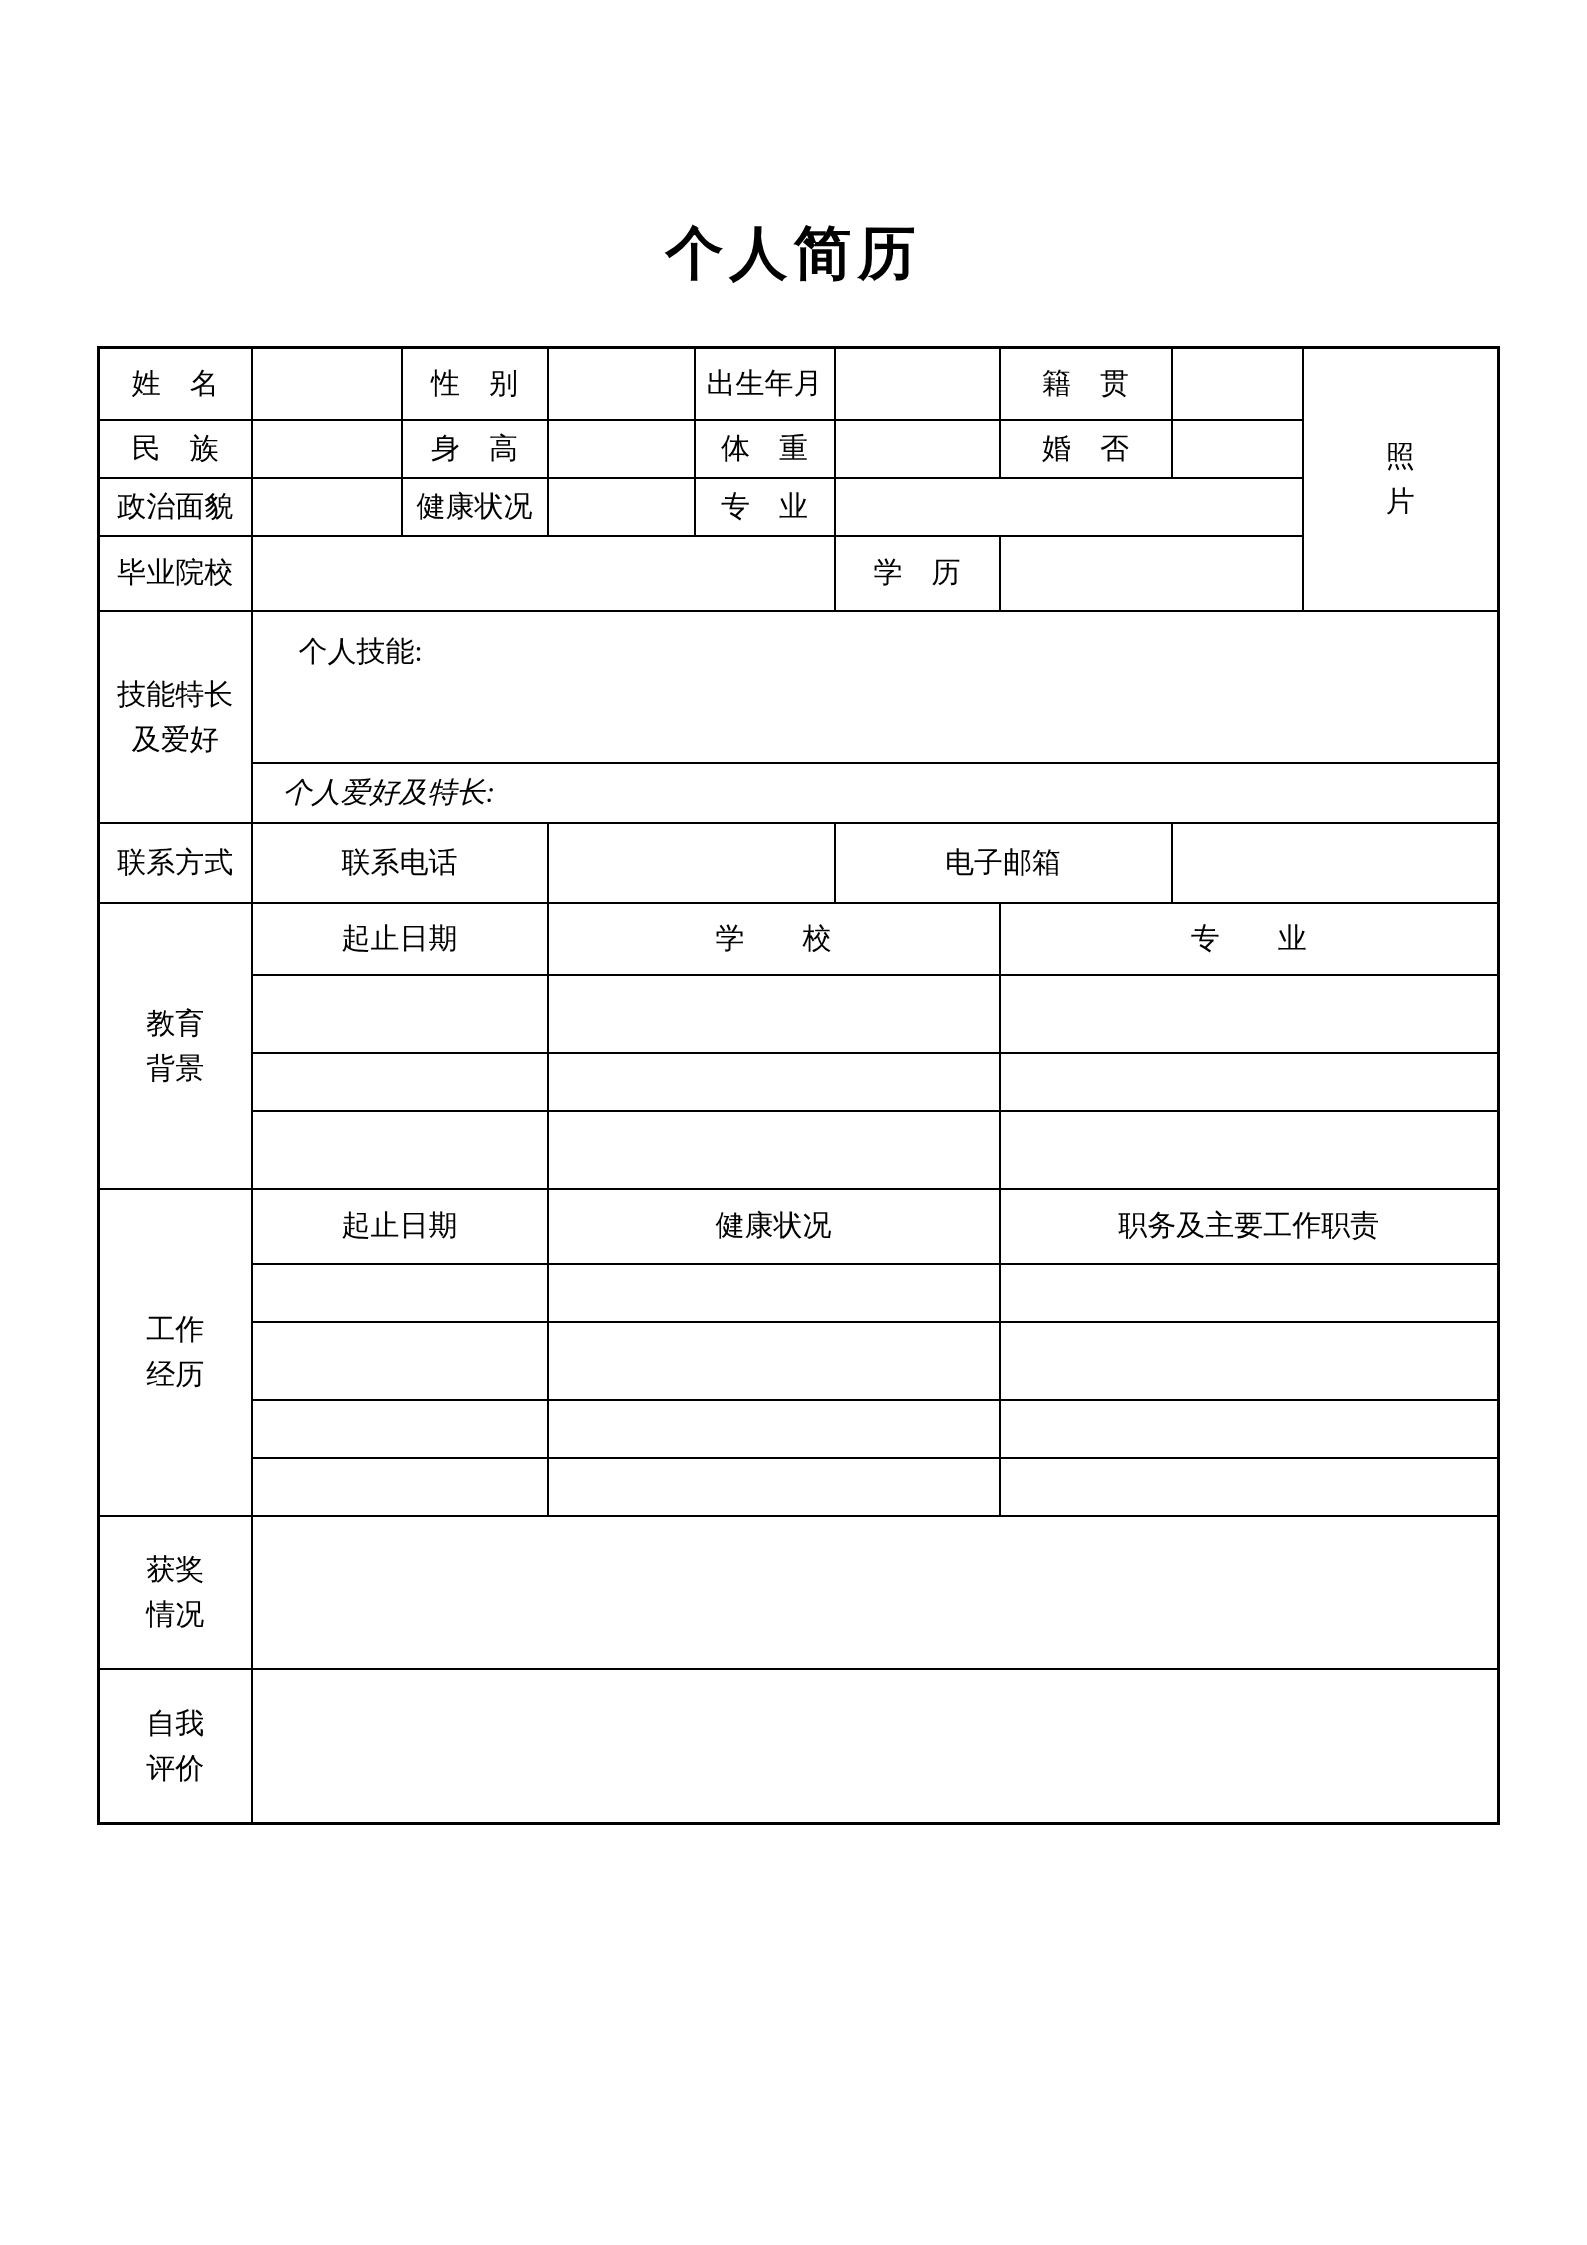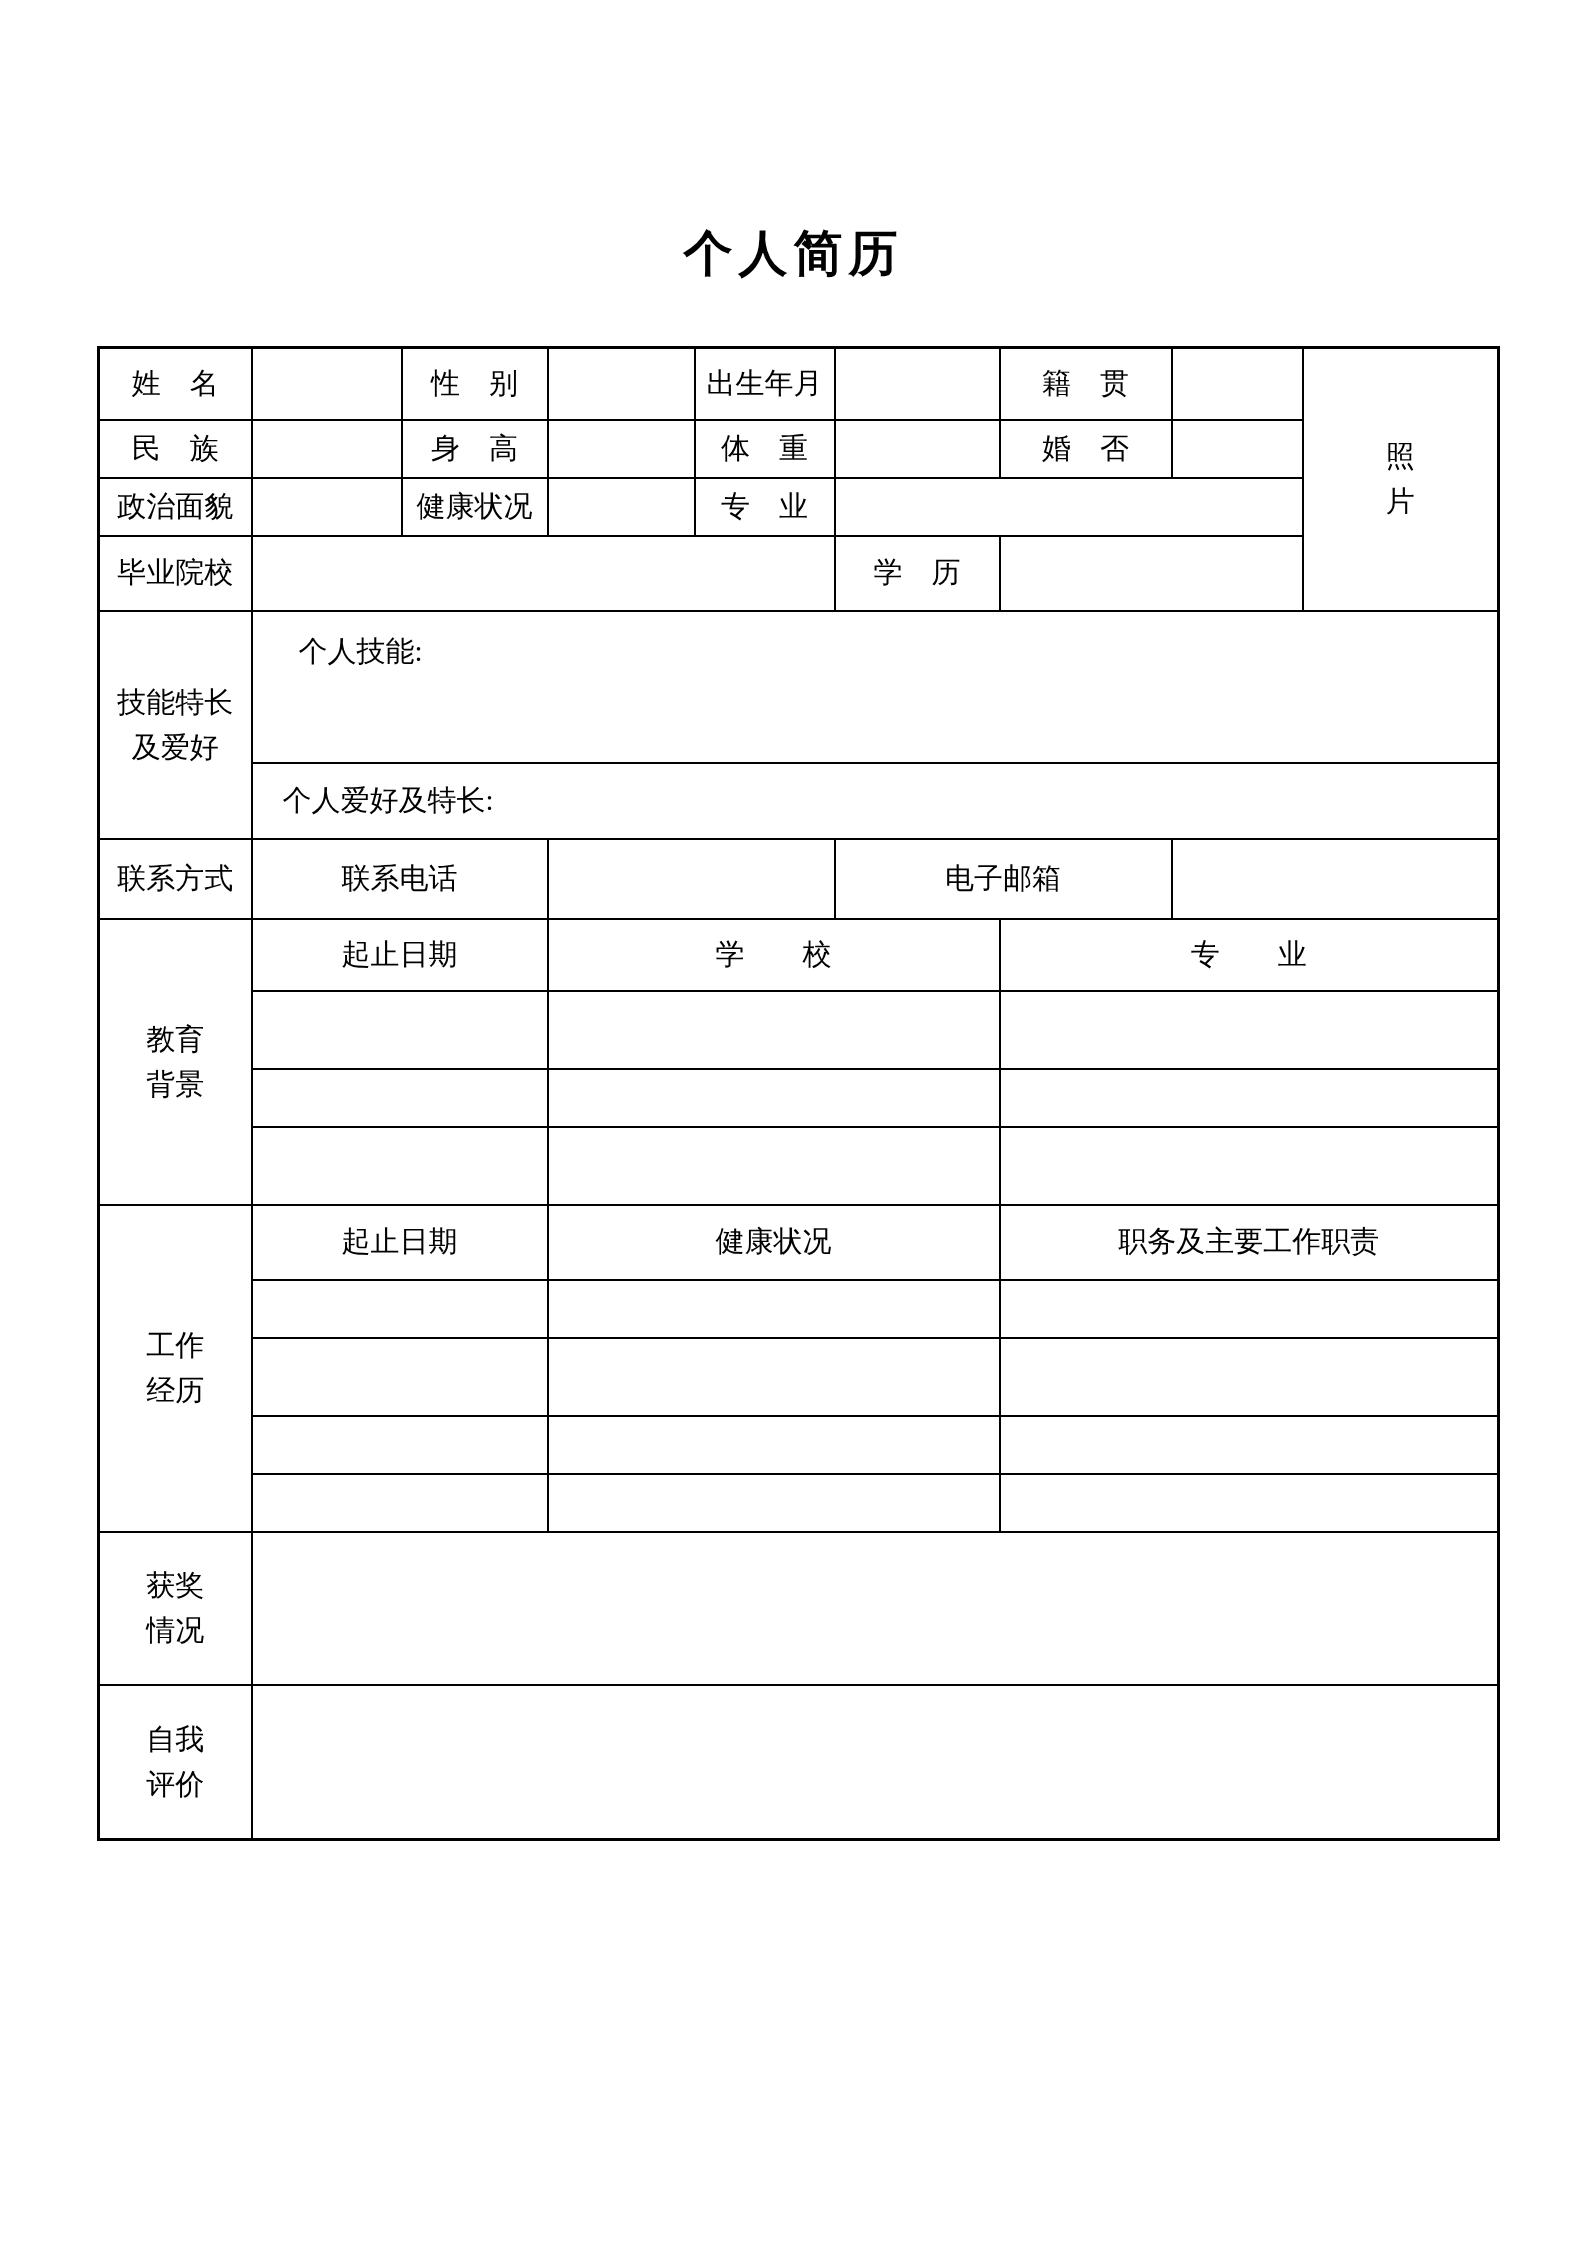--- a/index.html
+++ b/index.html
@@ -12,21 +12,21 @@
     height: 2245px;
     position: relative;
     font-family: "Liberation Serif", "DejaVu Serif", serif;
     color: #000;
   }
   .page-title {
     padding-top: 208px;
     height: 92px;
     line-height: 92px;
     text-align: center;
-    font-size: 49px;
+    font-size: 58px;
     font-weight: bold;
     letter-spacing: 6px;
     white-space: nowrap;
   }
   table.resume {
     border-collapse: collapse;
     table-layout: fixed;
     margin: 46px 0 12px 97px;
     width: 1402px;
     border: 3px solid #000;
@@ -49,21 +49,21 @@
     vertical-align: top;
     padding: 18px 0 0 46px;
   }
   td.fill-left {
     text-align: left;
     padding-left: 30px;
   }
   
   tr.h72  { height: 72px; }
   tr.h75  { height: 75px; }
-  tr.h76  { height: 76px; }
+  tr.h76  { height: 60px; font-style: italic; }
   tr.h77  { height: 58px; }
   tr.h78  { height: 78px; }
   tr.h79  { height: 58px; }
   tr.h80  { height: 80px; }
   tr.h152 { height: 152px; }
   tr.h153 { height: 153px; }
   tr.h155 { height: 155px; }
 </style>
 </head>
 <body>

